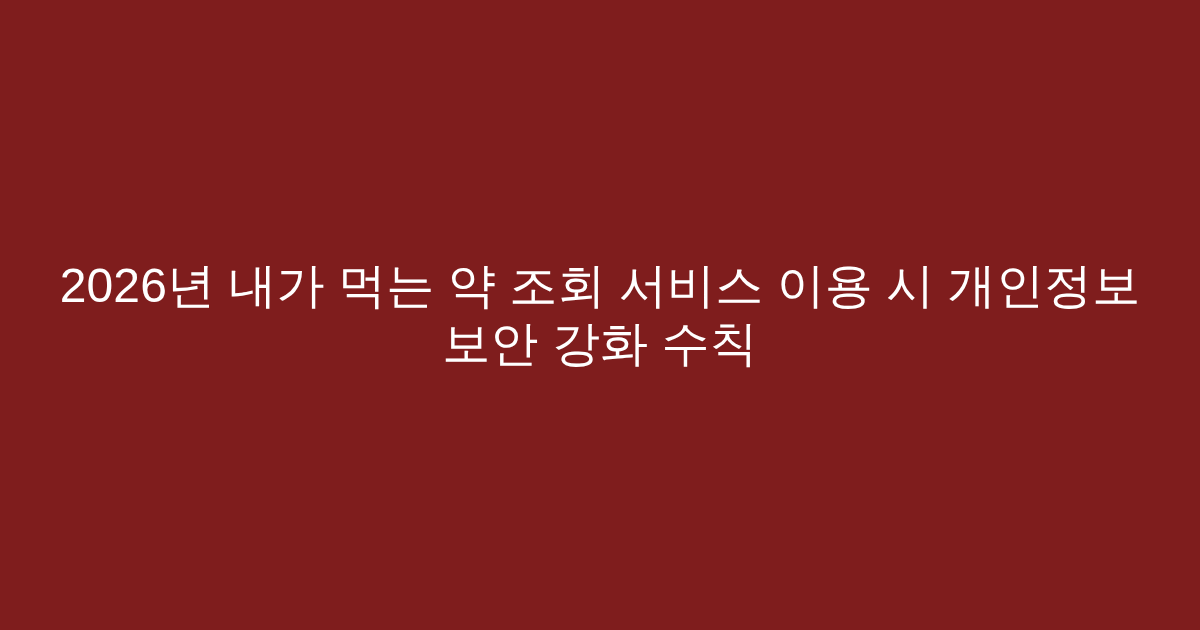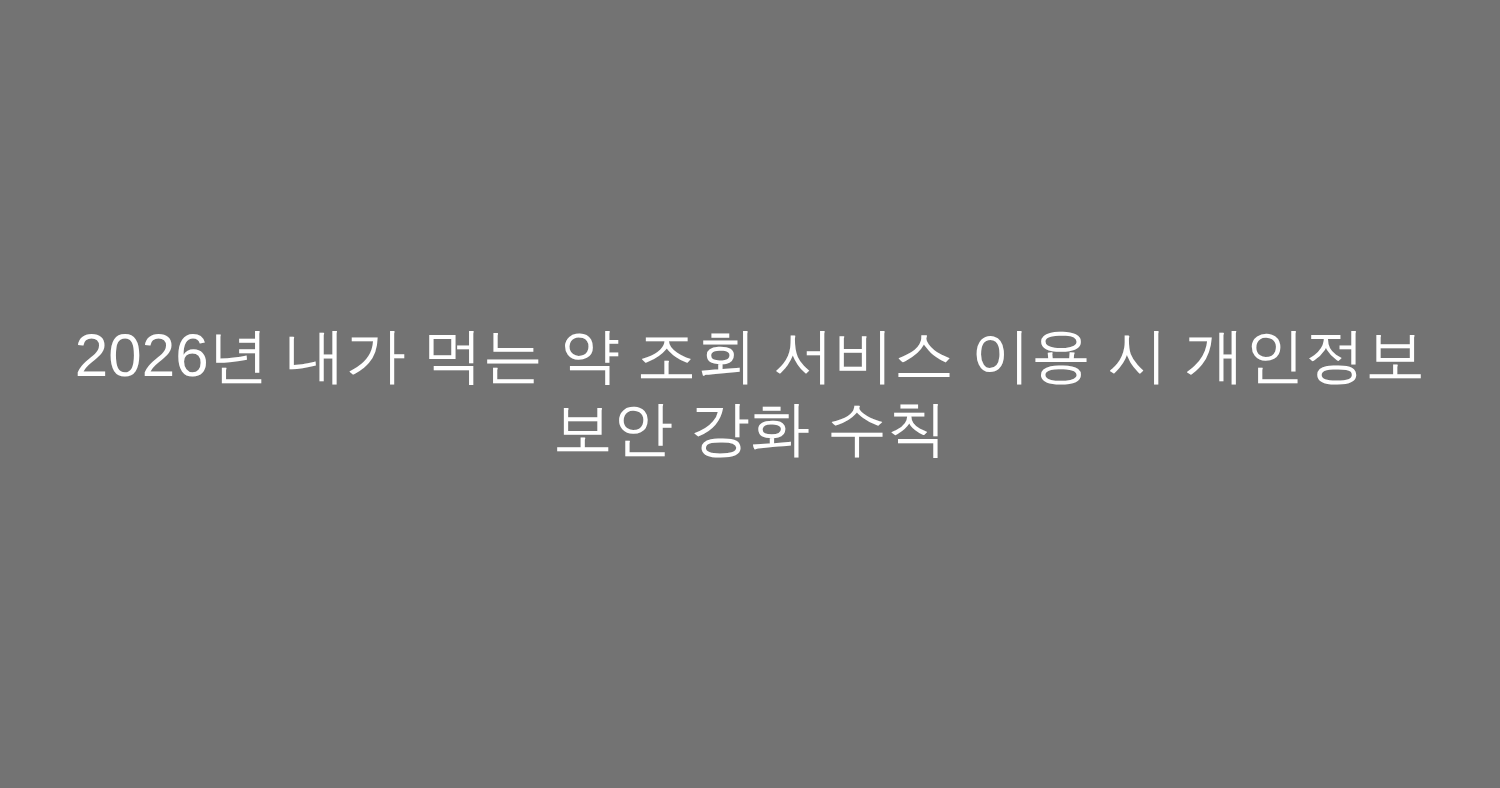--- a/index.html
+++ b/index.html
@@ -17,21 +17,21 @@
   }
 
   .og-card {
     position: relative;
     box-sizing: border-box;
     width: 1200px;
     height: 630px;
     display: flex;
     align-items: center;
     justify-content: center;
-    background-color: #737373;
+    background-color: #7f1d1d;
     overflow: hidden;
   }
 
   .og-card__inner {
     width: 1100px;
     display: flex;
     align-items: center;
     justify-content: center;
     text-align: center;
   }

